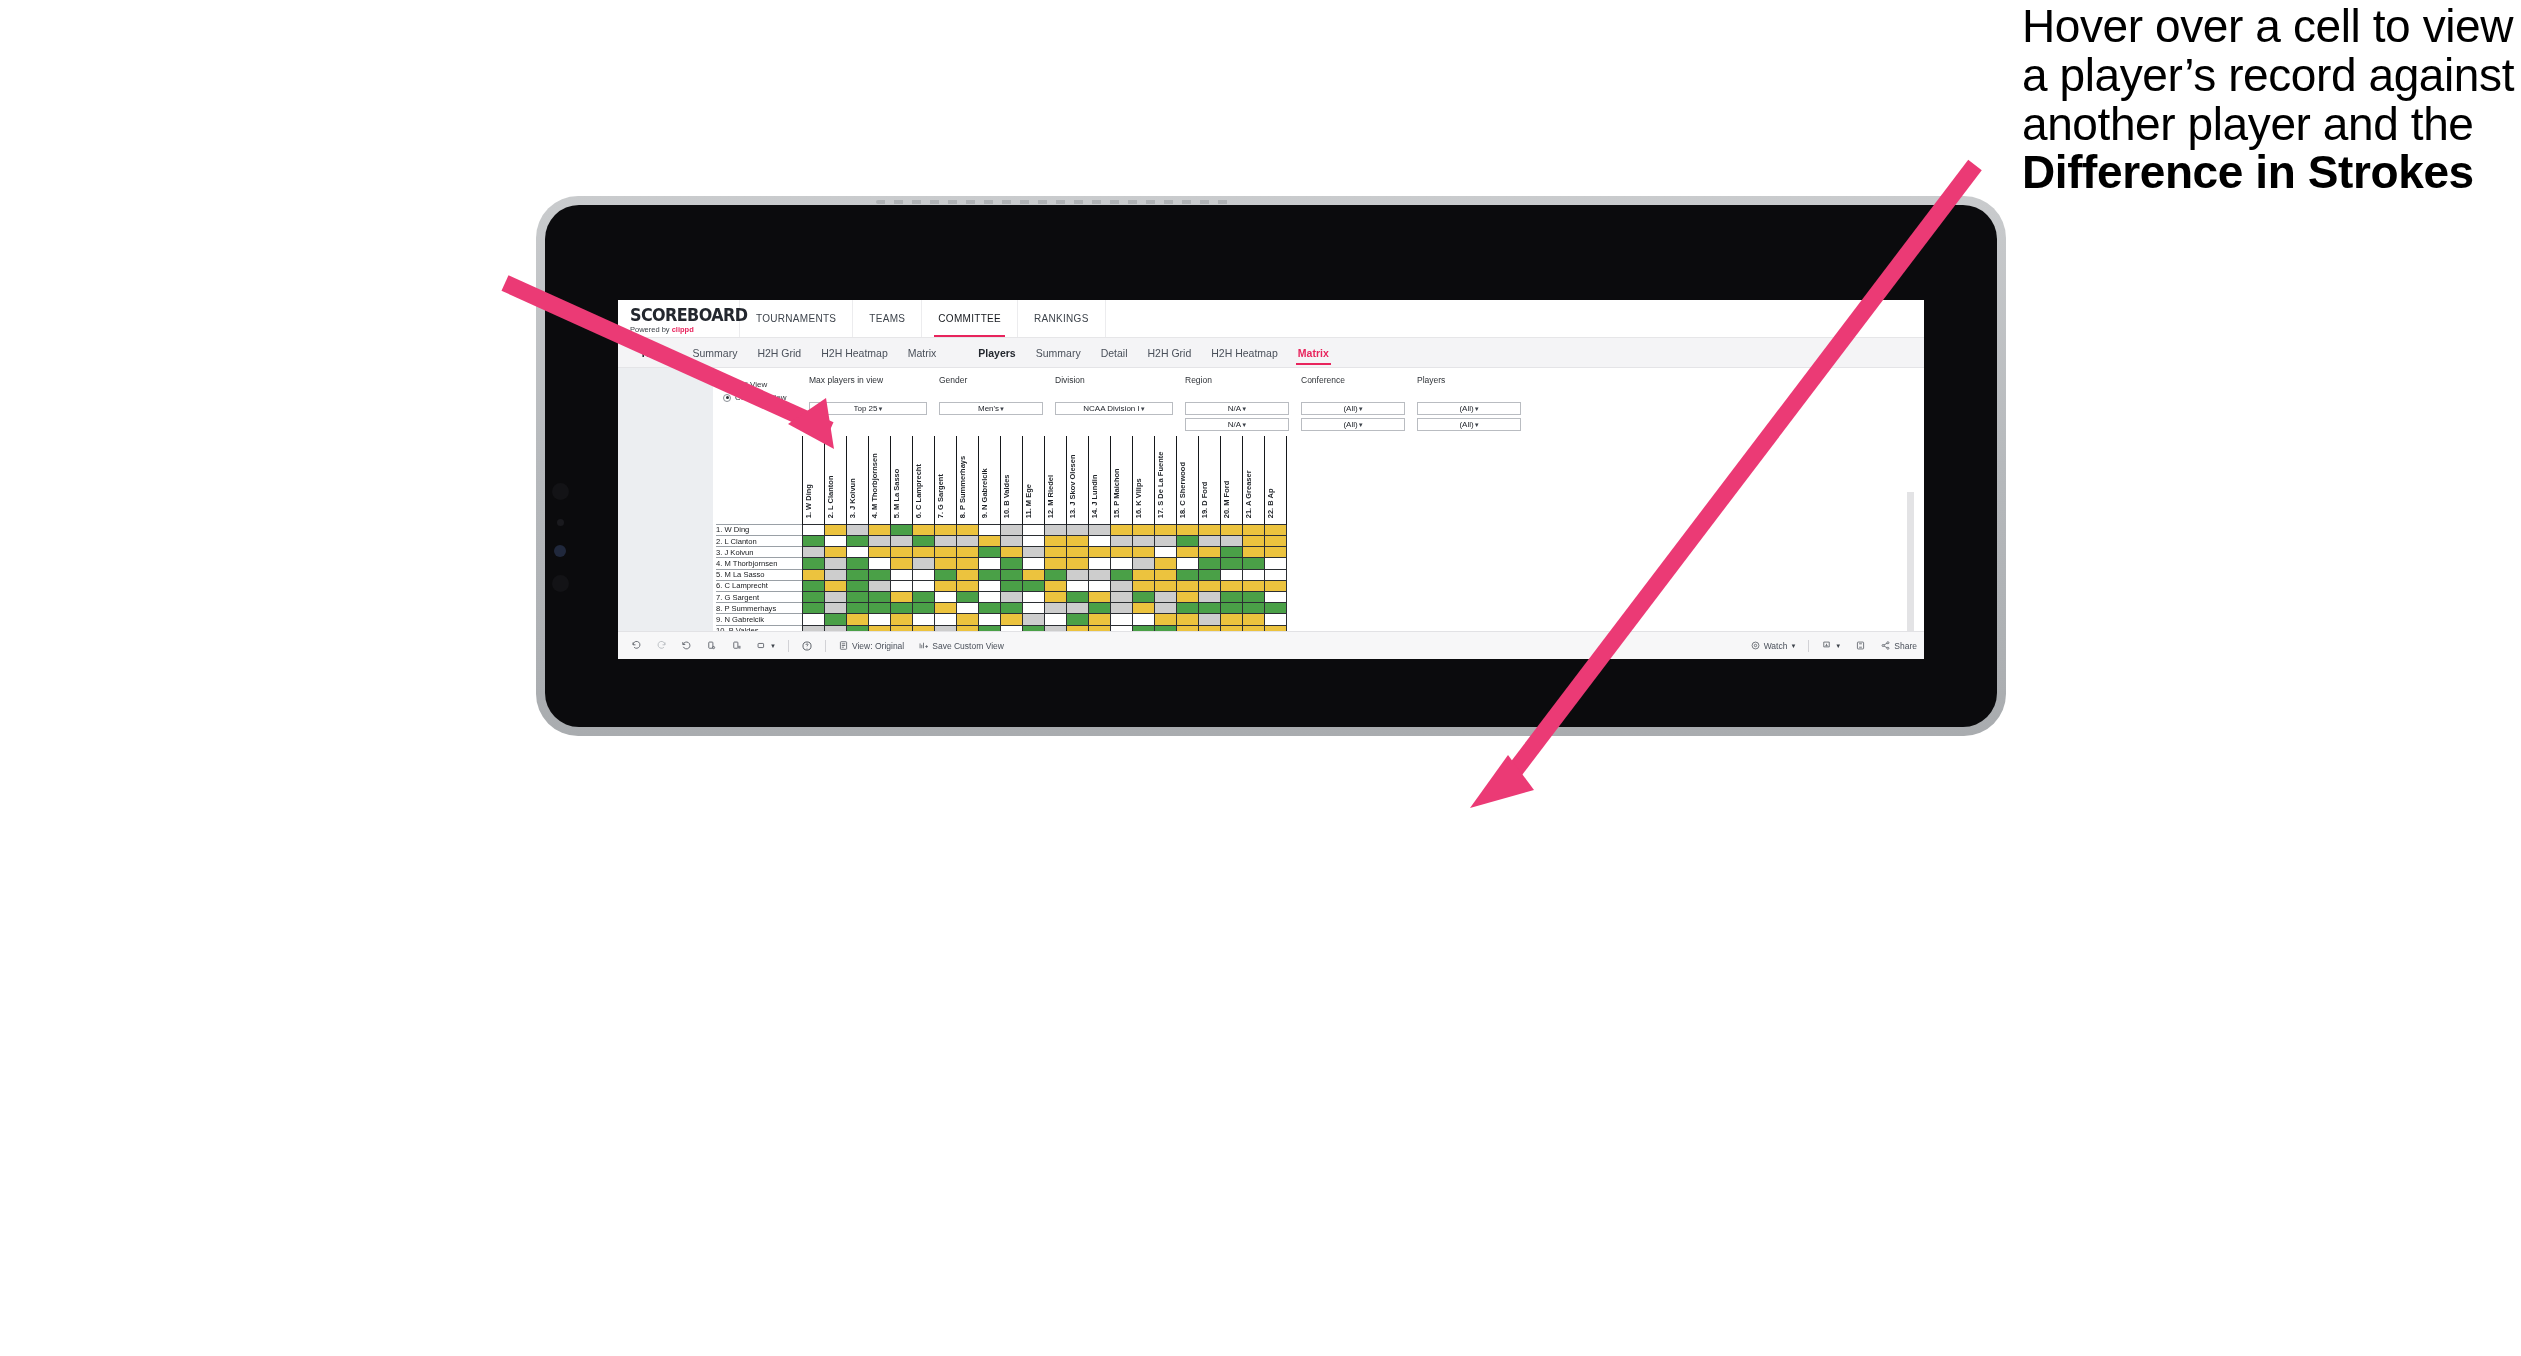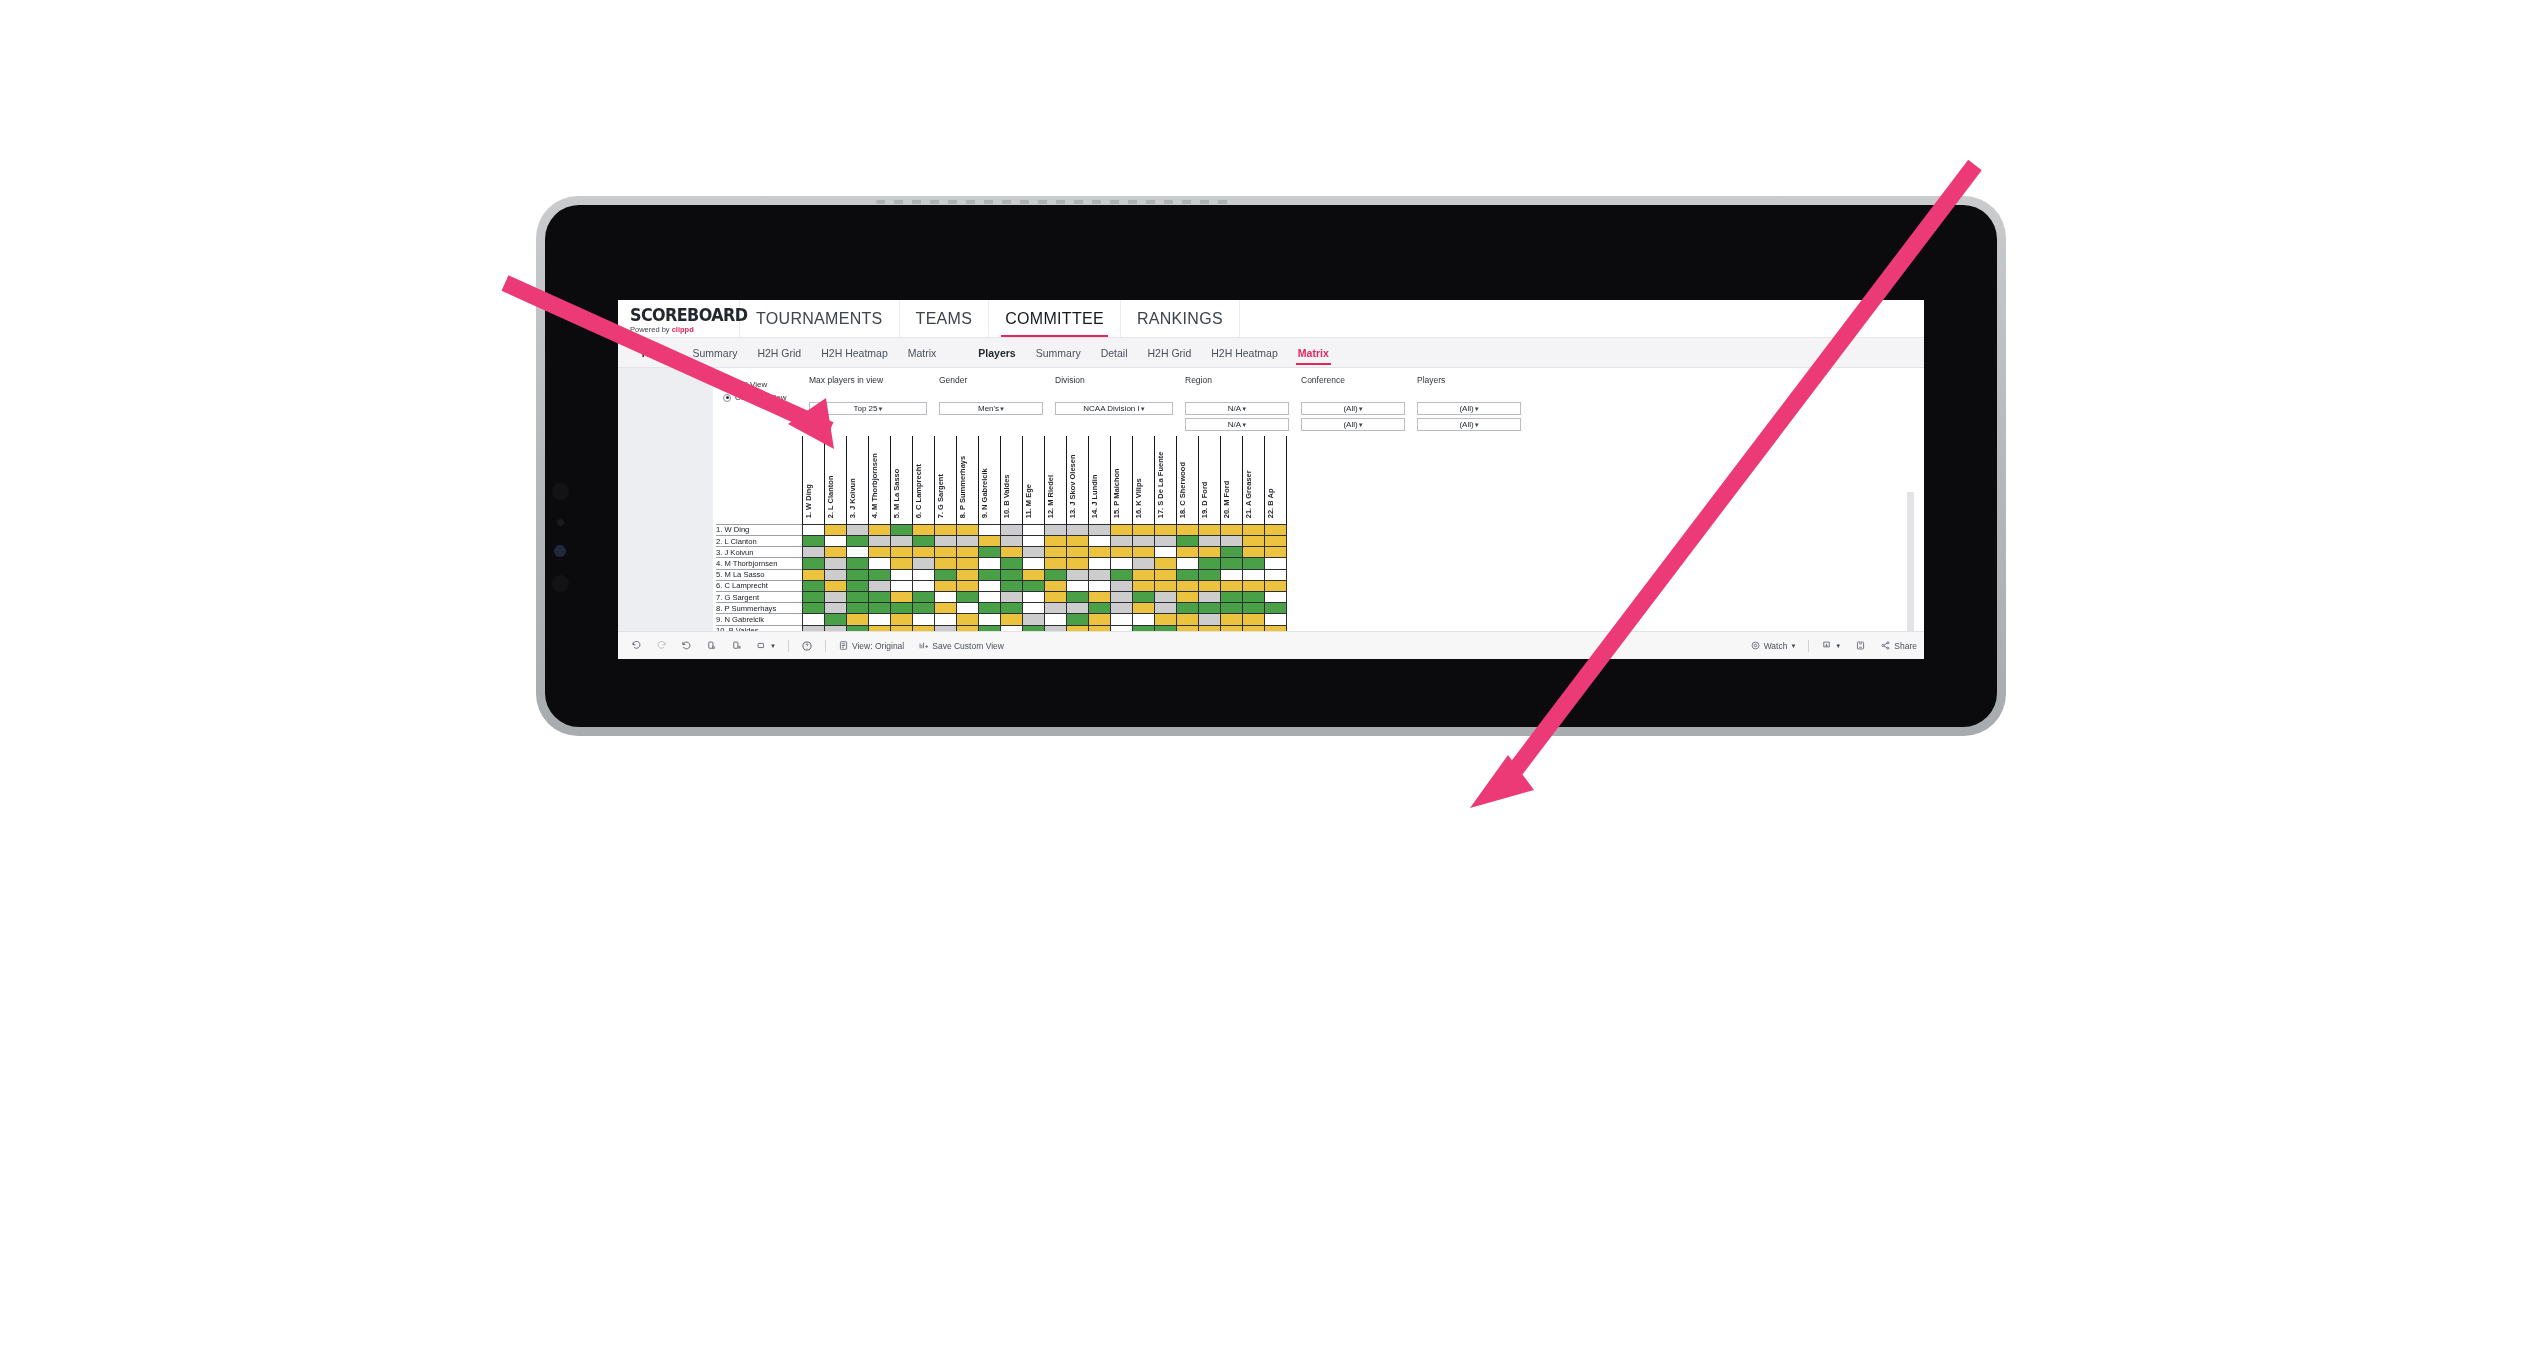--- a/index.html
+++ b/index.html
@@ -68,21 +68,21 @@
   }
   #logo-word {
     font-size: 16px; font-weight: 800; letter-spacing: -0.6px; color:#23272e;
     font-family:"DejaVu Sans", sans-serif; line-height:1;
     transform: scaleY(1.12); transform-origin: left center;
   }
   #logo-sub { font-size:7.5px; color:#3a3f46; margin-top:3px; line-height:1; }
   #logo-sub span { color:#e8245d; font-weight:700; }
   .topnav-item {
     display:flex; align-items:center; padding: 0 16px;
-    font-size: 16px; color:#3d434b; letter-spacing:.3px;
+    font-size: 10px; color:#3d434b; letter-spacing:.3px;
     border-right: 1px solid #ececee; position:relative; cursor:pointer;
   }
   .topnav-item.active { color:#15181d; }
   .topnav-item.active::after {
     content:""; position:absolute; left:12px; right:12px; bottom:0; height:2.5px; background:#e8245d;
   }
   #topnav-spacer { flex:1; }
 
   
   #subnav {
@@ -199,20 +199,21 @@
 
   
   #arrows { position:absolute; inset:0; pointer-events:none; z-index:60; }
 </style>
 </head>
 <body>
 
 <div id="stage">
 
 
+  <div class="annot" id="annot-right"><span>Hover over a cell to view a player’s record against another player and the </span><b>Difference in Strokes</b><span></span></div>
 
   <div id="tablet">
     <div id="tablet-outer"></div>
     <div id="tablet-bezel"></div>
     <div id="speaker"></div>
     <div id="cam1"></div>
     <div id="cam2"></div>
     <div id="cam3"></div>
     <div id="cam4"></div>
   </div>

